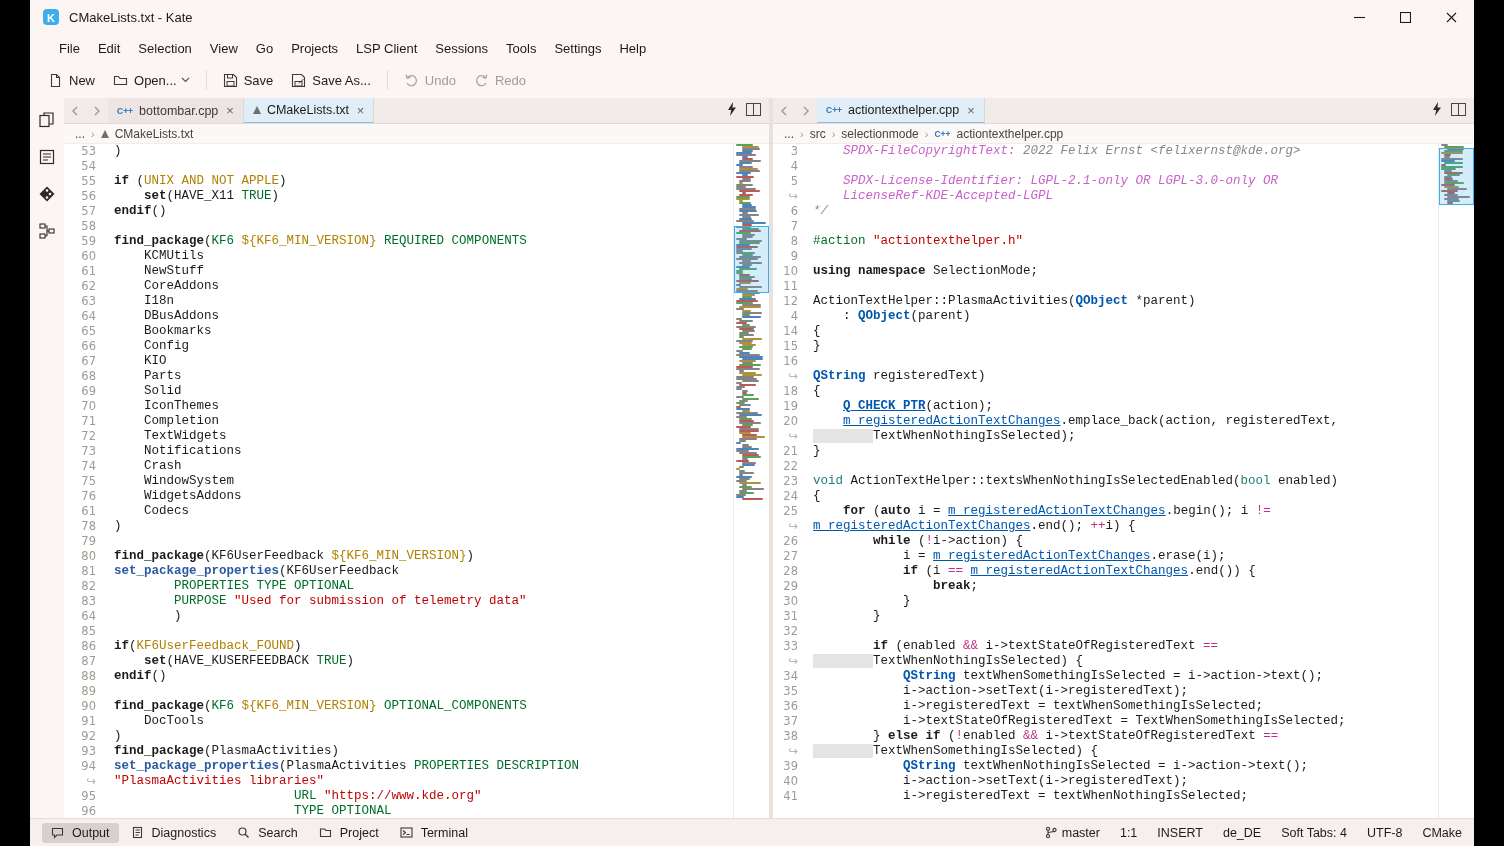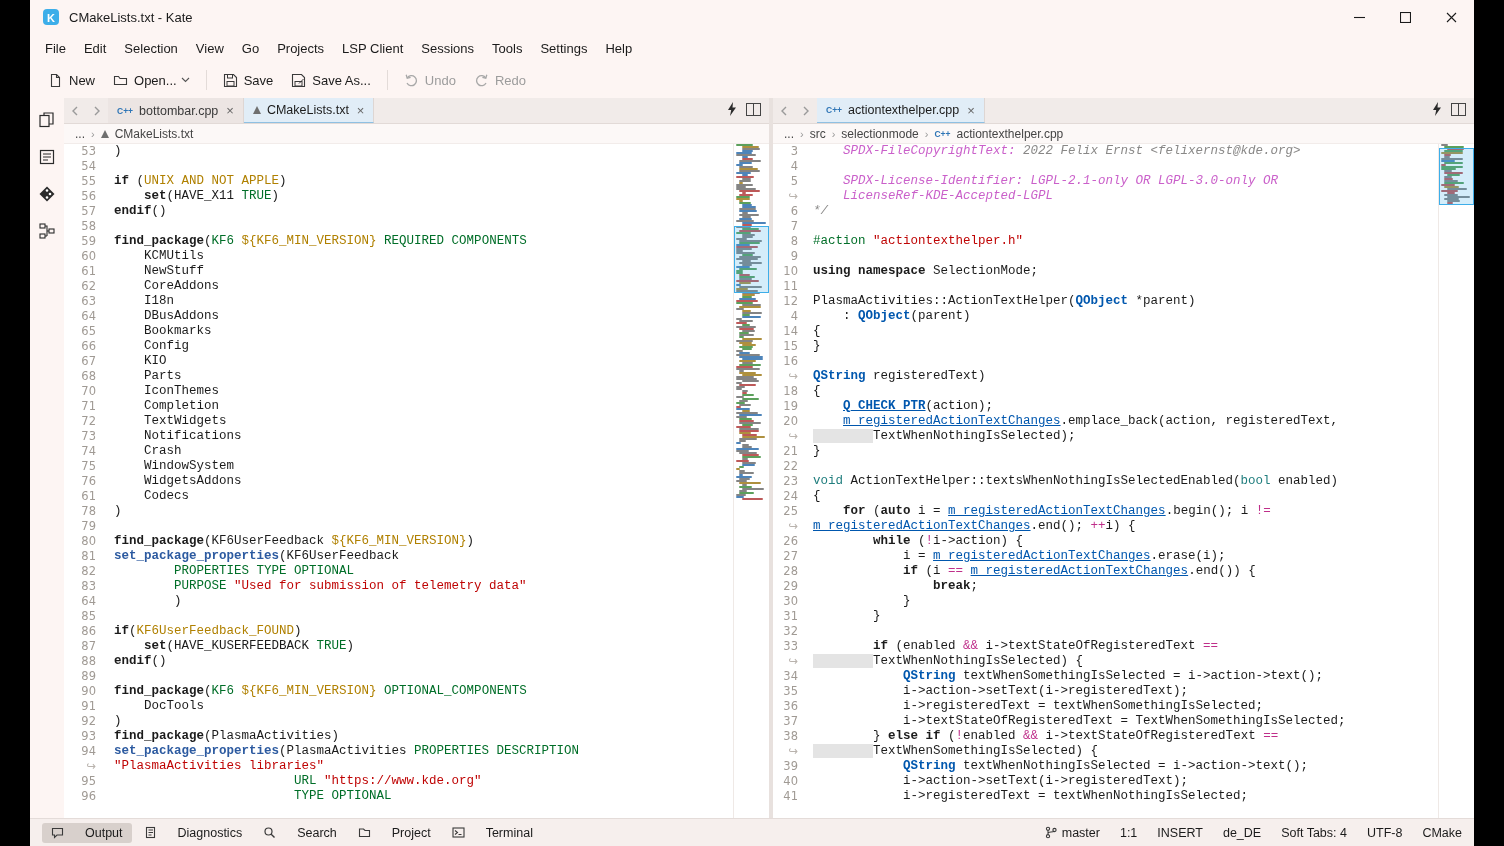--- a/index.html
+++ b/index.html
@@ -8,21 +8,21 @@
   .window{position:absolute;left:30px;top:0;width:1444px;height:846px;
     background:#fdf5f3;display:flex;flex-direction:column;overflow:hidden}
 
   
   .titlebar{height:34px;flex:none;display:flex;align-items:center;padding-left:12px;background:#fdf5f3}
   .title-text{font-size:13px;margin-left:9px}
   .win-controls{margin-left:auto;display:flex;height:100%}
   .win-btn{width:46px;display:flex;align-items:center;justify-content:center}
 
   
-  .menubar{height:28px;flex:none;display:flex;align-items:center;padding:0 6px}
+  .menubar{height:28px;flex:none;display:flex;align-items:center;padding:0 20px}
   .menu-item{padding:4px 9px;font-size:13px;border-radius:3px;cursor:default}
 
   
   .toolbar{height:36px;flex:none;display:flex;align-items:center;padding:0 10px;gap:2px}
   .tb-btn{display:flex;align-items:center;gap:6px;padding:5px 8px;font-size:13px;border-radius:3px}
   .tb-btn.disabled{color:#9c9c9c}
   .tb-sep{width:1px;height:20px;background:#e3dbd8;margin:0 6px}
   .tb-ic{display:flex;align-items:center}
   .tb-caret{display:flex;align-items:center;margin-left:-2px}
 
@@ -88,21 +88,21 @@
   
   .ficon-cpp{font-size:8.5px;font-weight:bold;color:#2e75b6;letter-spacing:0;
     font-family:"Liberation Sans",sans-serif}
   .ficon-cmake{width:0;height:0;border-left:4.5px solid transparent;border-right:4.5px solid transparent;
     border-bottom:8px solid #6f6f6f;display:inline-block}
 
   
   .statusbar{height:28px;flex:none;display:flex;align-items:center;background:#f6efed;
     border-top:1px solid #e4dcd9;padding:0 12px;font-size:12.5px}
   .sb-left{display:flex;align-items:center;gap:3px}
-  .sb-btn{display:flex;align-items:center;gap:21px;padding:3px 9px;border-radius:3px}
+  .sb-btn{display:flex;align-items:center;gap:8px;padding:3px 9px;border-radius:3px}
   .sb-btn.active{background:#d8d0cc}
   .sb-right{margin-left:auto;display:flex;align-items:center;gap:20px}
   .sb-item{display:flex;align-items:center;gap:5px}
   .sb-ic{display:flex;align-items:center}
 </style>
 </head>
 <body>
 
 <div class="window">
 
@@ -298,20 +298,21 @@
             <div class="row"><span class="gut">59</span><span class="codetext"><span class="c-k">find_package</span><span class="c-p">(</span><span class="c-kwg">KF6</span><span class="c-p"> </span><span class="c-var">${KF6_MIN_VERSION}</span><span class="c-p"> </span><span class="c-kwg">REQUIRED COMPONENTS</span></span></div>
             <div class="row"><span class="gut">60</span><span class="codetext"><span class="c-p">    KCMUtils</span></span></div>
             <div class="row"><span class="gut">61</span><span class="codetext"><span class="c-p">    NewStuff</span></span></div>
             <div class="row"><span class="gut">62</span><span class="codetext"><span class="c-p">    CoreAddons</span></span></div>
             <div class="row"><span class="gut">63</span><span class="codetext"><span class="c-p">    I18n</span></span></div>
             <div class="row"><span class="gut">64</span><span class="codetext"><span class="c-p">    DBusAddons</span></span></div>
             <div class="row"><span class="gut">65</span><span class="codetext"><span class="c-p">    Bookmarks</span></span></div>
             <div class="row"><span class="gut">66</span><span class="codetext"><span class="c-p">    Config</span></span></div>
             <div class="row"><span class="gut">67</span><span class="codetext"><span class="c-p">    KIO</span></span></div>
             <div class="row"><span class="gut">68</span><span class="codetext"><span class="c-p">    Parts</span></span></div>
+            <div class="row"><span class="gut">69</span><span class="codetext"><span class="c-p">    Solid</span></span></div>
             <div class="row"><span class="gut">70</span><span class="codetext"><span class="c-p">    IconThemes</span></span></div>
             <div class="row"><span class="gut">71</span><span class="codetext"><span class="c-p">    Completion</span></span></div>
             <div class="row"><span class="gut">72</span><span class="codetext"><span class="c-p">    TextWidgets</span></span></div>
             <div class="row"><span class="gut">73</span><span class="codetext"><span class="c-p">    Notifications</span></span></div>
             <div class="row"><span class="gut">74</span><span class="codetext"><span class="c-p">    Crash</span></span></div>
             <div class="row"><span class="gut">75</span><span class="codetext"><span class="c-p">    WindowSystem</span></span></div>
             <div class="row"><span class="gut">76</span><span class="codetext"><span class="c-p">    WidgetsAddons</span></span></div>
             <div class="row"><span class="gut">61</span><span class="codetext"><span class="c-p">    Codecs</span></span></div>
             <div class="row"><span class="gut">78</span><span class="codetext"><span class="c-p">)</span></span></div>
             <div class="row"><span class="gut">79</span><span class="codetext"></span></div>
@@ -564,21 +565,21 @@
             <div class="row"><span class="gut">3</span><span class="codetext"><span class="c-spdx">    SPDX-FileCopyrightText:</span><span class="c-cmt"> 2022 Felix Ernst &lt;felixernst@kde.org&gt;</span></span></div>
             <div class="row"><span class="gut">4</span><span class="codetext"></span></div>
             <div class="row"><span class="gut">5</span><span class="codetext"><span class="c-spdx">    SPDX-License-Identifier: LGPL-2.1-only OR LGPL-3.0-only OR</span></span></div>
             <div class="row"><span class="gut wrapmark">↪</span><span class="codetext"><span class="c-spdx">    LicenseRef-KDE-Accepted-LGPL</span></span></div>
             <div class="row"><span class="gut">6</span><span class="codetext"><span class="c-cmt">*/</span></span></div>
             <div class="row"><span class="gut">7</span><span class="codetext"></span></div>
             <div class="row"><span class="gut">8</span><span class="codetext"><span class="c-kwg">#action </span><span class="c-str">"actiontexthelper.h"</span></span></div>
             <div class="row"><span class="gut">9</span><span class="codetext"></span></div>
             <div class="row"><span class="gut">10</span><span class="codetext"><span class="c-k">using namespace</span><span class="c-p"> SelectionMode;</span></span></div>
             <div class="row"><span class="gut">11</span><span class="codetext"></span></div>
-            <div class="row"><span class="gut">12</span><span class="codetext"><span class="c-p">PlasmaActivities::ActionTextHelper(</span><span class="c-cls">QObject</span><span class="c-p"> *parent)</span></span></div>
+            <div class="row"><span class="gut">12</span><span class="codetext"><span class="c-p">ActionTextHelper::PlasmaActivities(</span><span class="c-cls">QObject</span><span class="c-p"> *parent)</span></span></div>
             <div class="row"><span class="gut">4</span><span class="codetext"><span class="c-p">    : </span><span class="c-cls">QObject</span><span class="c-p">(parent)</span></span></div>
             <div class="row"><span class="gut">14</span><span class="codetext"><span class="c-p">{</span></span></div>
             <div class="row"><span class="gut">15</span><span class="codetext"><span class="c-p">}</span></span></div>
             <div class="row"><span class="gut">16</span><span class="codetext"></span></div>
             <div class="row"><span class="gut wrapmark">↪</span><span class="codetext"><span class="c-cls">QString</span><span class="c-p"> registeredText)</span></span></div>
             <div class="row"><span class="gut">18</span><span class="codetext"><span class="c-p">{</span></span></div>
             <div class="row"><span class="gut">19</span><span class="codetext"><span class="c-p">    </span><span class="c-mac">Q_CHECK_PTR</span><span class="c-p">(action);</span></span></div>
             <div class="row"><span class="gut">20</span><span class="codetext"><span class="c-p">    </span><span class="c-mem">m_registeredActionTextChanges</span><span class="c-p">.emplace_back(action, registeredText,</span></span></div>
             <div class="row"><span class="gut wrapmark">↪</span><span class="codetext"><span class="c-ws">        </span><span class="c-p">TextWhenNothingIsSelected);</span></span></div>
             <div class="row"><span class="gut">21</span><span class="codetext"><span class="c-p">}</span></span></div>

